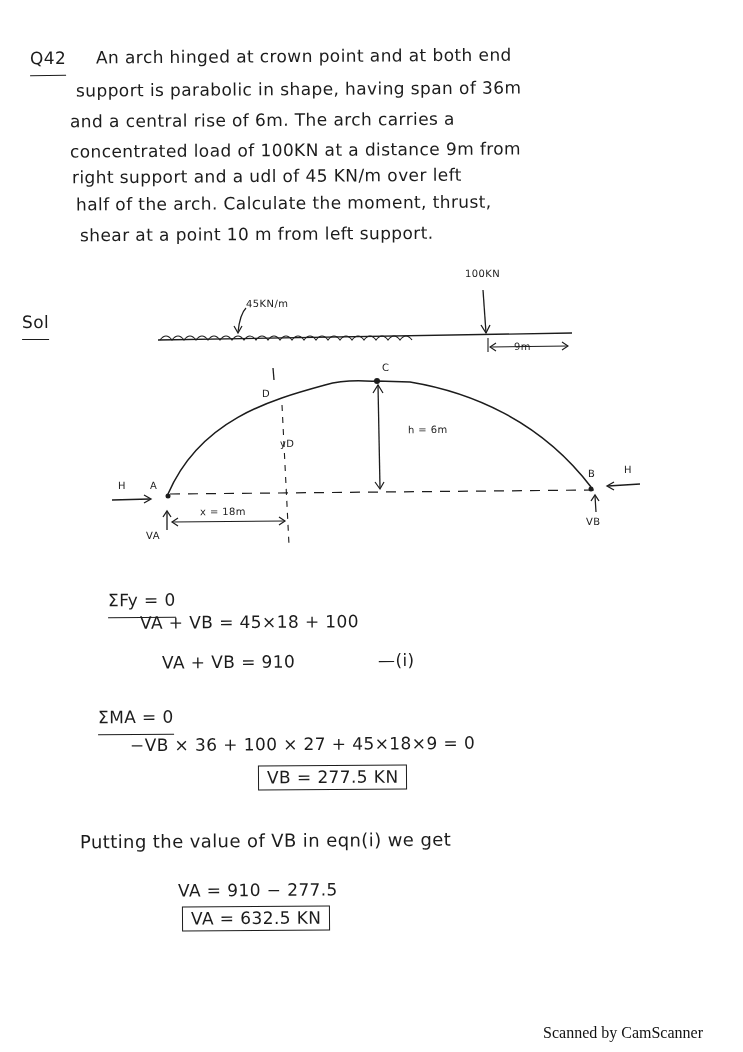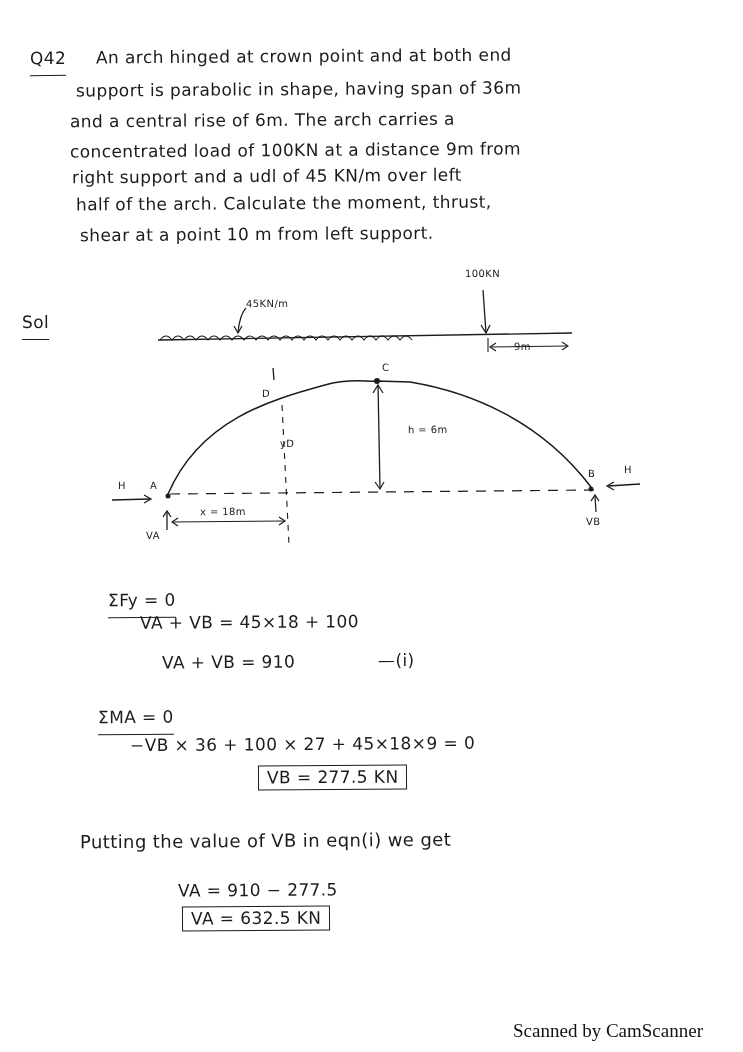--- a/index.html
+++ b/index.html
@@ -1,21 +1,21 @@
 <!DOCTYPE html>
 <html><head>
 <meta charset="utf-8">
 <style>
   html,body{margin:0;padding:0;background:#ffffff;}
   body{width:743px;height:1052px;position:relative;overflow:hidden;font-family:"DejaVu Sans",sans-serif;color:#1a1a1a;}
   .hw{position:absolute;font-family:"DejaVu Sans",sans-serif;font-size:17px;letter-spacing:0.4px;color:#1c1c1c;white-space:nowrap;transform:rotate(-0.4deg);}
   .hw.small{font-size:10px;}
   .underline{border-bottom:1.5px solid #1c1c1c;padding-bottom:7px;}
   .boxed{border:1.6px solid #1c1c1c;padding:1px 8px 2px 8px;}
-  .footer{position:absolute;right:40px;bottom:10px;font-family:"Liberation Serif",serif;font-size:19px;color:#111;}
+  .footer{position:absolute;right:40px;bottom:10px;font-family:"Liberation Serif",serif;font-size:16px;color:#111;}
   svg{position:absolute;left:0;top:0;}
 </style>
 </head>
 <body>
 
 <div>
   <span class="hw underline" style="left:30px;top:48px;">Q42</span>
   <span class="hw" style="left:96px;top:46px;">An arch hinged at crown point and at both end</span>
   <span class="hw" style="left:76px;top:79px;">support is parabolic in shape, having span of 36m</span>
   <span class="hw" style="left:70px;top:110px;">and a central rise of 6m. The arch carries a</span>

